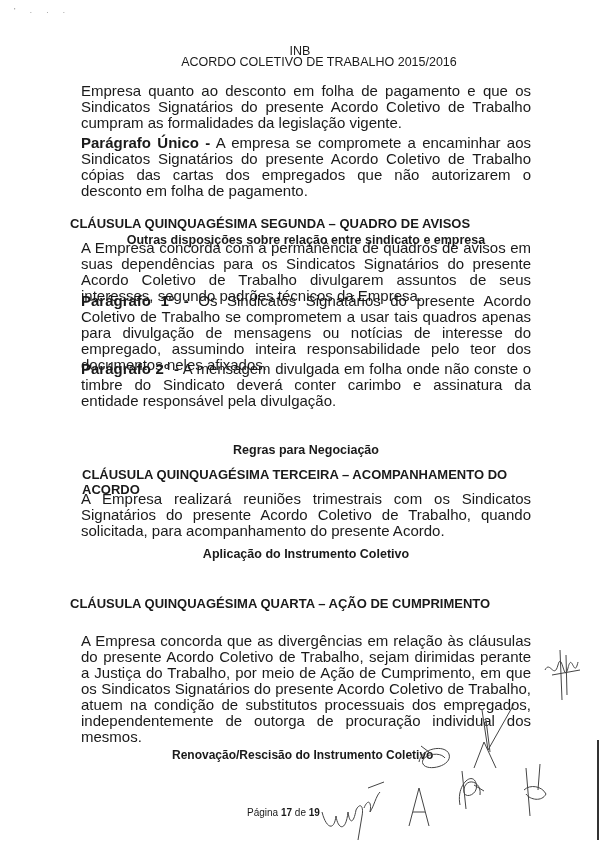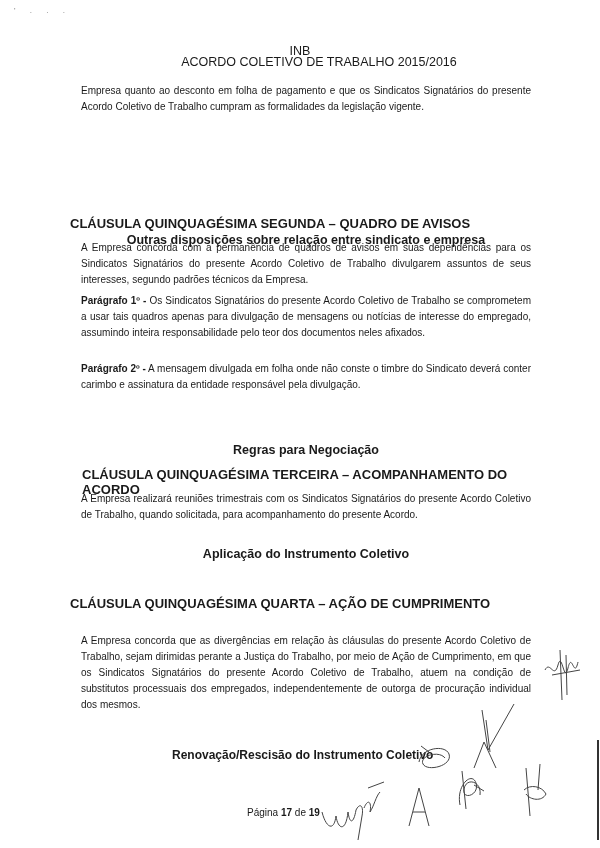--- a/index.html
+++ b/index.html
@@ -5,21 +5,21 @@
   html, body { margin: 0; padding: 0; }
   body {
     width: 600px; height: 848px; background: #ffffff; position: relative; overflow: hidden;
     font-family: "Liberation Sans", sans-serif; color: #1a1a1a;
   }
   .page { position: absolute; left: 0; top: 0; width: 600px; height: 848px; }
   .scan-dots { position: absolute; left: 14px; top: 6px; font-size: 8px; color: #777; letter-spacing: 6px; }
   .header { position: absolute; left: 0; width: 600px; text-align: center; font-weight: normal; font-size: 12.5px; }
   .h-org { top: 44px; }
   .h-title { top: 55px; padding-left: 19px; }
-  .block { position: absolute; left: 81px; width: 450px; font-size: 10px; line-height: 16px; text-align: justify; }
+  .block { position: absolute; left: 81px; width: 450px; font-size: 15px; line-height: 16px; text-align: justify; }
   .b { font-weight: bold; }
   .center-head { position: absolute; left: 81px; width: 450px; text-align: center; font-weight: bold; font-size: 12.5px; }
   .clause { position: absolute; left: 70px; width: 470px; font-weight: bold; font-size: 13px; }
   .footer-head { position: absolute; left: 172px; top: 748px; font-weight: bold; font-size: 12px; }
   .page-num { position: absolute; left: 247px; top: 807px; font-size: 10px; }
   .page-num b { font-weight: bold; }
   .right-line { position: absolute; right: 1px; top: 740px; width: 2px; height: 100px; background: #333; }
   svg.sig { position: absolute; overflow: visible; }
   .sig path { fill: none; stroke: #444; stroke-width: 1; }
 </style>
@@ -28,20 +28,23 @@
 
 <div class="page">
 
   <div class="scan-dots">' .   . .</div>
 
   <div class="header h-org">INB</div>
   <div class="header h-title">ACORDO COLETIVO DE TRABALHO 2015/2016</div>
 
   <div class="block" style="top:83px;">Empresa quanto ao desconto em folha de pagamento e que os Sindicatos Signatários do presente Acordo Coletivo de Trabalho cumpram as formalidades da legislação vigente.</div>
 
+  <div class="block" style="top:135px;">
+    <span class="b">Parágrafo Único -</span><span> A empresa se compromete a encaminhar aos Sindicatos Signatários do presente Acordo Coletivo de Trabalho cópias das cartas dos empregados que não autorizarem o desconto em folha de pagamento.</span>
+  </div>
 
   <div class="center-head" style="top:193px;margin-top:40px;">Outras disposições sobre relação entre sindicato e empresa</div>
 
   <div class="clause" style="top:216px;">CLÁUSULA QUINQUAGÉSIMA SEGUNDA – QUADRO DE AVISOS</div>
 
   <div class="block" style="top:240px;">A Empresa concorda com a permanência de quadros de avisos em suas dependências para os Sindicatos Signatários do presente Acordo Coletivo de Trabalho divulgarem assuntos de seus interesses, segundo padrões técnicos da Empresa.</div>
 
   <div class="block" style="top:293px;">
     <span class="b">Parágrafo 1º -</span><span> Os Sindicatos Signatários do presente Acordo Coletivo de Trabalho se comprometem a usar tais quadros apenas para divulgação de mensagens ou notícias de interesse do empregado, assumindo inteira responsabilidade pelo teor dos documentos neles afixados.</span>
   </div>

